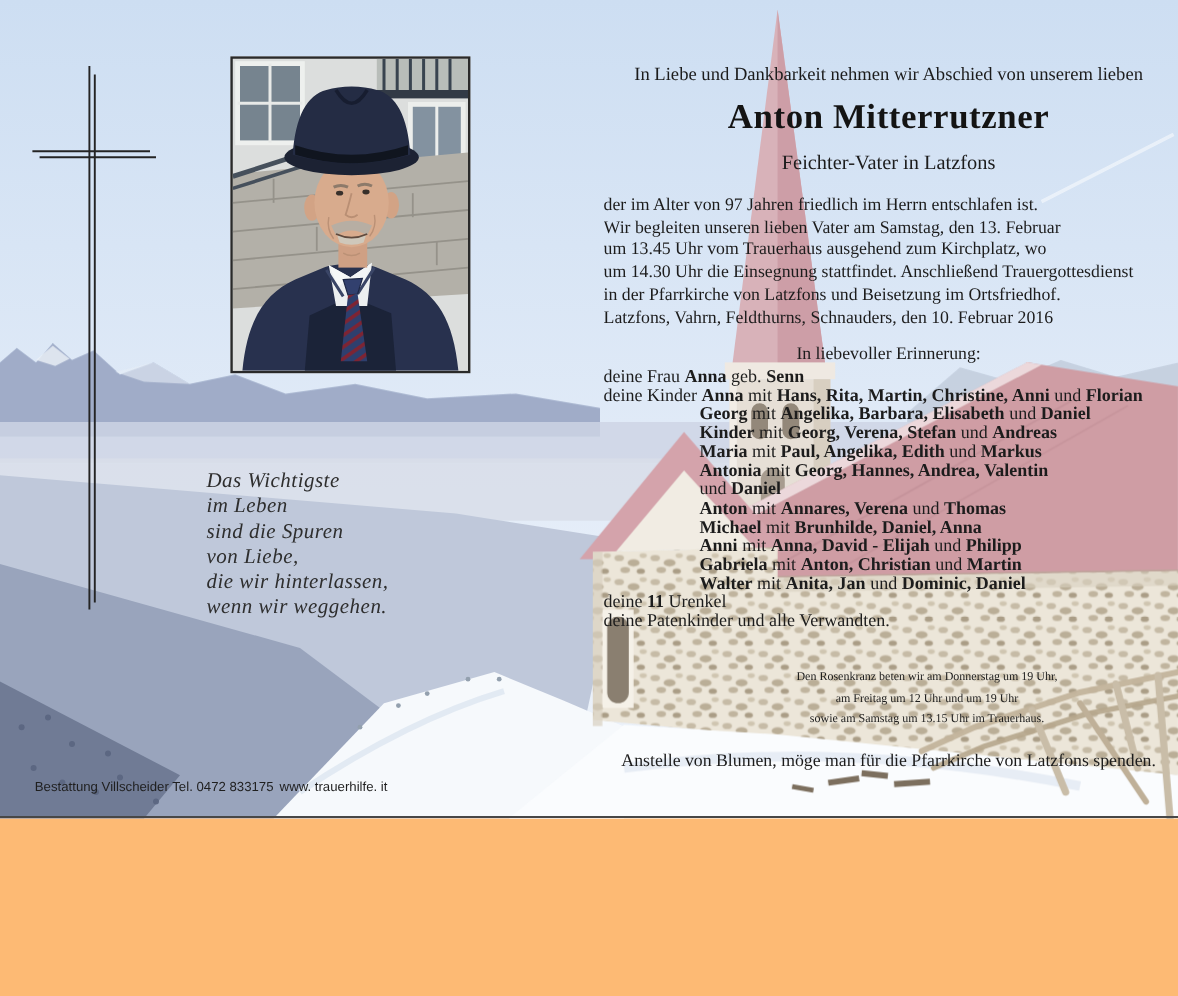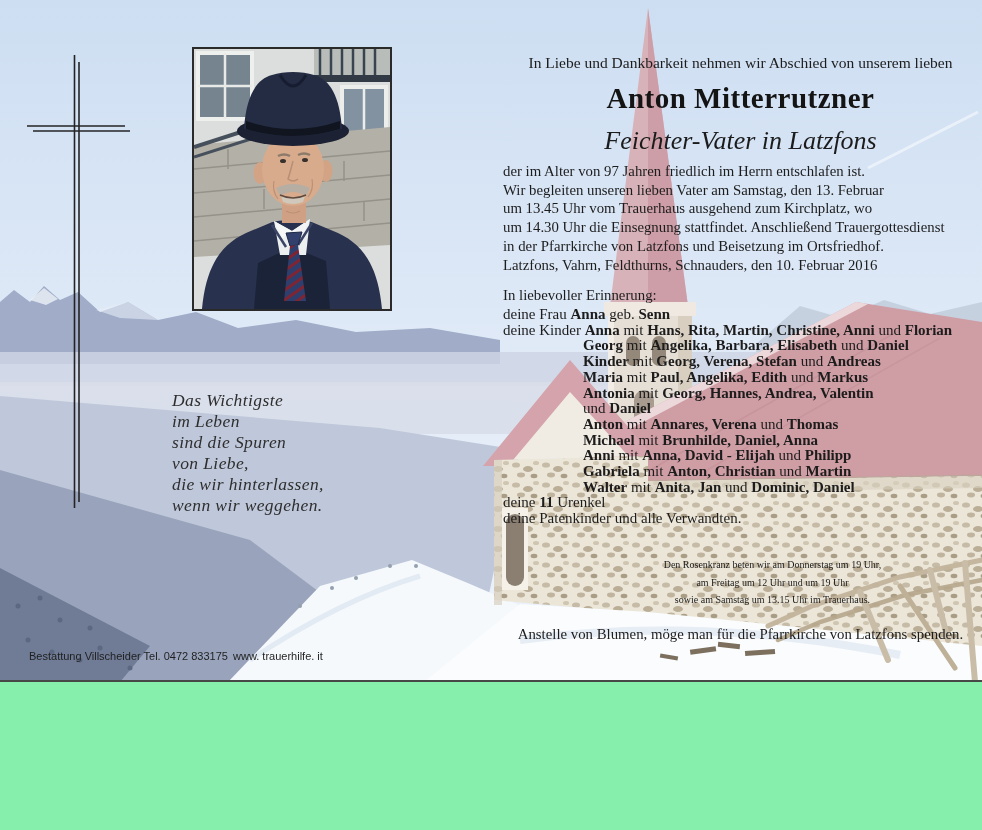--- a/index.html
+++ b/index.html
@@ -1,32 +1,32 @@
 <!DOCTYPE html>
 <html style="--ink: #1c1c1c; --sky-top: #cddef2; --sky-bottom: #eef3fa; --mountain-far: #9ca9c6; --mountain-mid: #99a4bc; --slope-dark: #707b95; --roof-pink: #cf9da4; --spire-pink: #d8b2b9; --stone-speckle: #b5a890; --snow: #fafcfe; --wood-rail: #c3b49c;"><head>
 <meta charset="utf-8">
 <style>
   html,body{margin:0;padding:0;background:#ffffff;}
-  .card{position:relative;width:982px;height:830px;background:#86efac;overflow:hidden;
+  .card{position:relative;width:982px;height:830px;background:#fdba74;overflow:hidden;
         font-family:"Liberation Serif", serif;color:var(--ink,#1c1c1c);}
   .bg-svg{position:absolute;left:0;top:0;z-index:0;}
   .cross-svg{position:absolute;left:0;top:50px;z-index:1;}
   .photo{position:absolute;left:192px;top:47px;width:200px;height:264px;box-sizing:border-box;
          border:2px solid #2a2a2a;background:#e2e4e1;z-index:2;}
   .photo svg{display:block;}
   .rightcol{position:absolute;left:503px;top:0;width:475px;height:700px;z-index:3;}
   .abs{position:absolute;left:0;width:100%;}
   .center{text-align:center;}
   .pre{white-space:pre;}
   .intro{top:54px;font-size:15.5px;}
   .name{top:82px;font-size:29px;font-weight:bold;letter-spacing:.5px;color:#141414;}
-  .subtitle{top:126px;font-size:26px;font-style:italic;}
+  .subtitle{top:126px;font-size:17px;}
   .obit{top:162px;font-size:14.8px;line-height:18.7px;}
   .dateline{top:257px;font-size:14.8px;}
-  .remember{top:287px;font-size:14.8px;}
+  .remember{top:287px;font-size:14.8px;text-align:center;}
   .family{top:307px;font-size:15px;line-height:15.7px;}
   .fam-line{white-space:pre;}
   .fam-line.indent{padding-left:80px;}
   .fam-line b{font-weight:bold;}
   .rosary{top:556px;font-size:10px;line-height:17.6px;padding-left:32px;}
   .donation{top:626px;font-size:14.8px;}
   .poem{position:absolute;left:172px;top:390px;width:240px;text-align:left;z-index:3;
         font-style:italic;font-size:17.5px;line-height:21px;letter-spacing:.4px;color:#2e2e2e;}
   .footer-left{position:absolute;left:29px;top:650px;z-index:3;
         font-family:"Liberation Sans", sans-serif;font-size:11px;color:#1f1f1f;}

